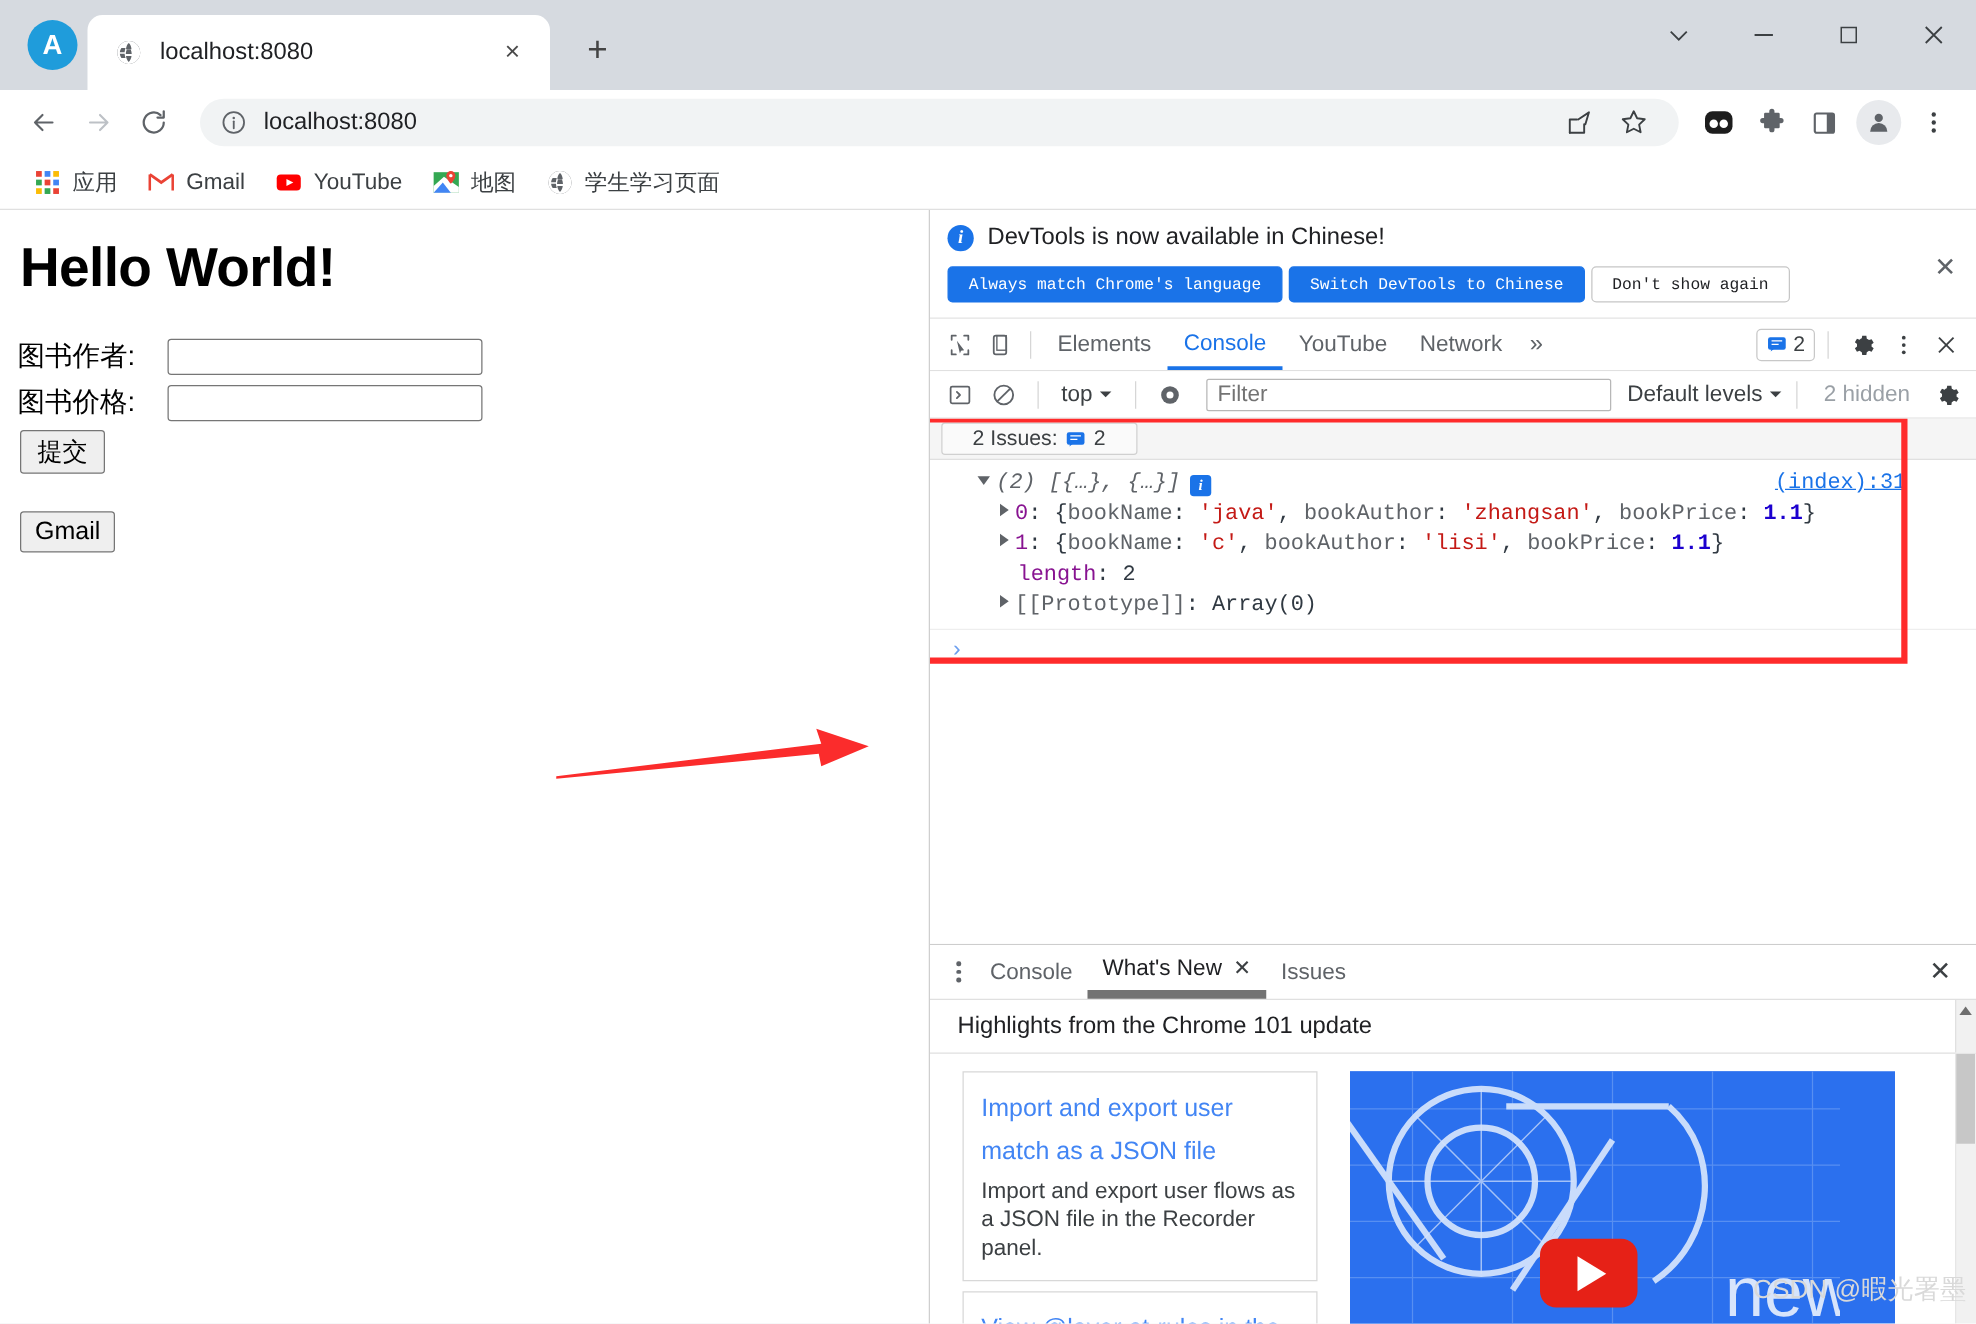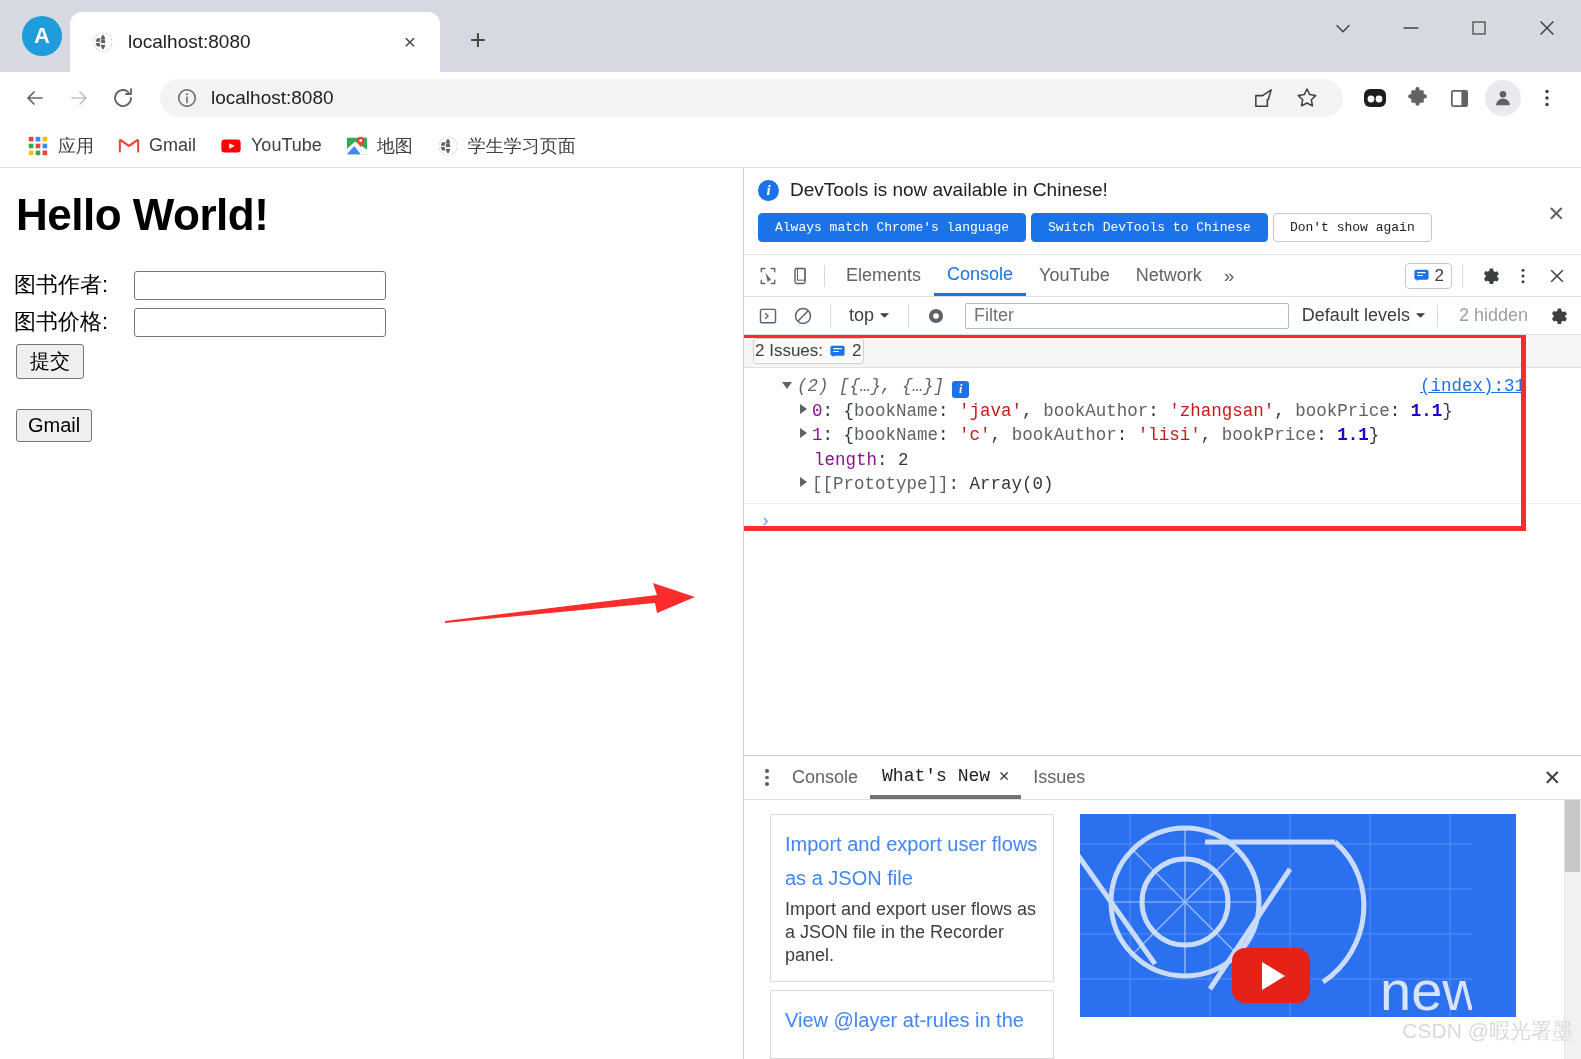--- a/index.html
+++ b/index.html
@@ -337,21 +337,21 @@
     height: 33px;
     display: flex; align-items: center;
     padding-left: 9px;
     background: #f5f5f5;
     border-bottom: 1px solid #e0e0e0;
   }
   .issues-chip {
     display: flex; align-items: center; gap: 6px;
     border: 1px solid #d0d0d0; border-radius: 3px;
     background: #fafafa;
-    padding: 2px 1px;
+    padding: 2px 24px;
     font-size: 17px; color: #3c4043;
   }
   .console-msg {
     font-family: "Liberation Mono", monospace;
     font-size: 17.5px;
     line-height: 24.5px;
     padding: 6px 0 6px 0;
     border-bottom: 1px solid #eeeeee;
     position: relative;
   }
@@ -417,21 +417,21 @@
     border-bottom: 1px solid #e0e0e0;
   }
   .kebab { width: 26px; display:flex; flex-direction: column; align-items: center; gap: 3px; flex:0 0 auto;}
   .kebab i { width: 3.5px; height: 3.5px; border-radius: 50%; background: #5f6368; display: block; }
   .dtab {
     font-size: 18px; color: #5f6368;
     padding: 0 12px; height: 43px;
     display: flex; align-items: center; gap: 9px;
     white-space: nowrap; flex: 0 0 auto;
   }
-  .dtab.active { color: #202124; border-bottom: 4px solid #737373; font-family: Liberation Mono, monospace; }
+  .dtab.active { color: #202124; border-bottom: 7px solid #737373; }
   .dtab .x { font-size: 17px; color: #3c4043; }
   .drawer-close { margin-left: auto; font-size: 21px; color: #3c4043; padding: 0 10px; flex:0 0 auto;}
   .drawer-head {
     height: 43px;
     display: flex; align-items: center;
     padding-left: 22px;
     font-size: 19px; color: #202124;
     border-bottom: 1px solid #e0e0e0;
     position: relative;
   }
@@ -857,25 +857,33 @@
           <div class="dtab active">
             <span>What's New</span>
             <span class="x">✕</span>
           </div>
           <div class="dtab">
             <span>Issues</span>
           </div>
           <div class="drawer-close">✕</div>
         </div>
 
+        <div class="drawer-head">
+          <span>Highlights from the Chrome 101 update</span>
+          <div class="scroll-track">
+            <svg width="15" height="15" viewBox="0 0 12 12" style="display:block;margin-top:2px">
+                <path d="M6 2.5L10 8H2z" fill="#6e6e6e"></path>
+              </svg>
+          </div>
+        </div>
 
         <div class="drawer-content">
           <div class="wn-cards">
             <div class="wn-card">
-              <div class="wn-title">Import and export user flows as a JSON file</div>
+              <div class="wn-title">Import and export user match as a JSON file</div>
               <div class="wn-desc">Import and export user flows as a JSON file in the Recorder panel.</div>
             </div>
             <div class="wn-card2">
               <div class="wn-title">View @layer at-rules in the</div>
             </div>
           </div>
 
           <div class="wn-video">
             <svg width="392" height="203" viewBox="0 0 392 203" style="position:absolute;left:0;top:0">
               <rect width="392" height="203" fill="#2b70ee"></rect>

